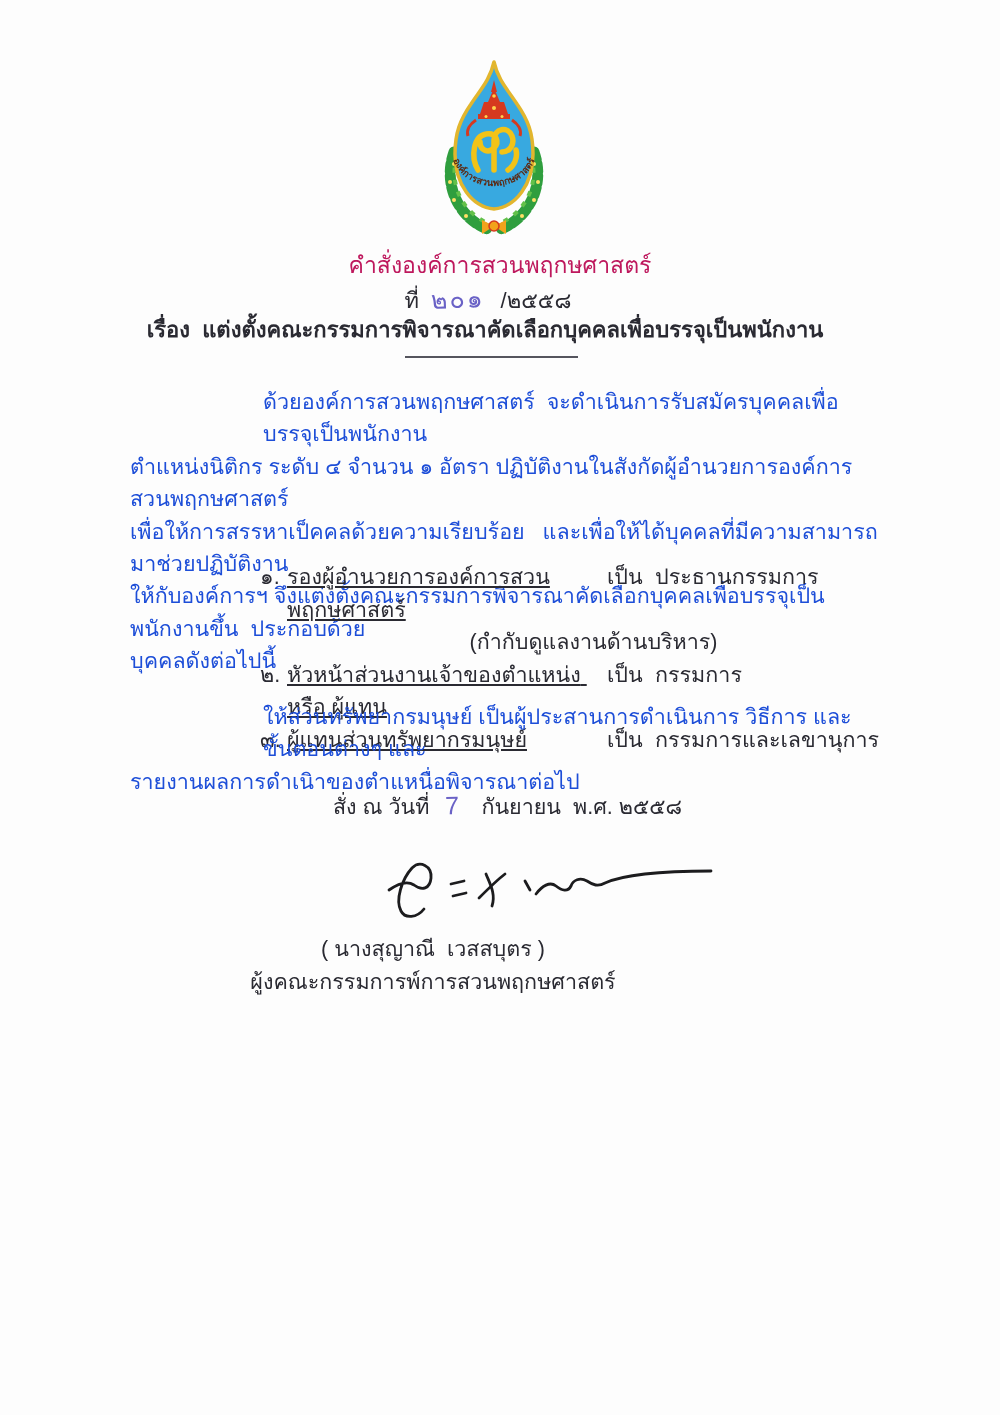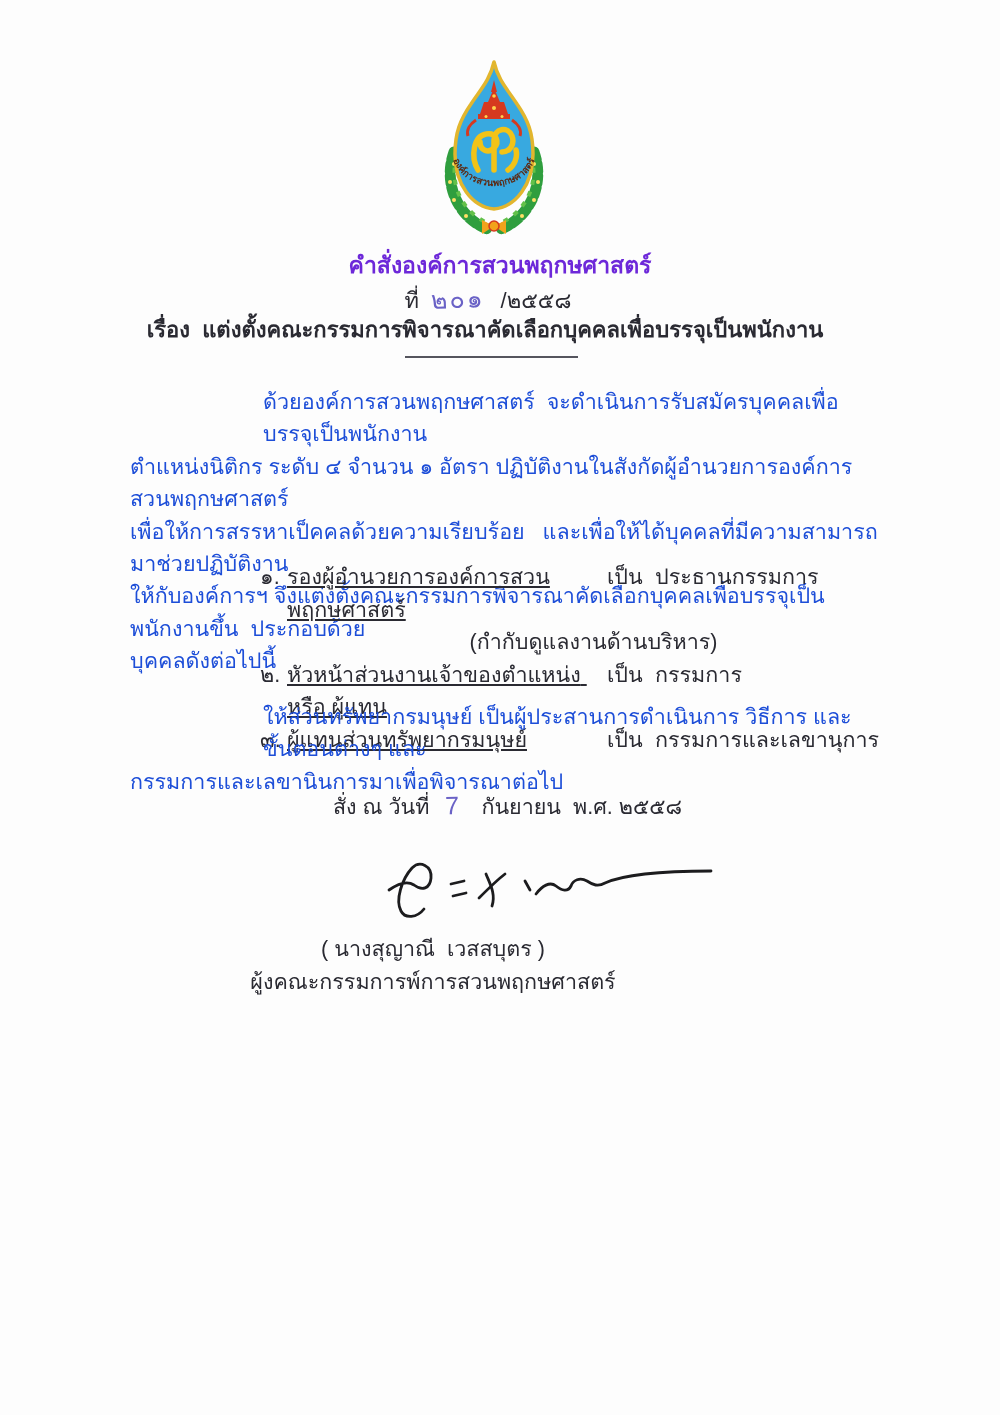--- a/index.html
+++ b/index.html
@@ -8,21 +8,21 @@
     width:1000px;height:1415px;
     background:#fdfdfd;
     font-family:"Liberation Sans",sans-serif;
     color:#2a2a32;
     overflow:hidden;
   }
   [data-bind]{white-space:pre-wrap;}
 
   
   .logo-wrap{position:absolute;left:424px;top:58px;width:140px;height:192px;}
-  .title-line{position:absolute;left:0;right:0;top:247px;text-align:center;font-size:23px;font-weight:bold;color:#6d28d9;}
+  .title-line{position:absolute;left:0;right:0;top:247px;text-align:center;font-size:23px;font-weight:normal;color:#be185d;}
   .docno-line{position:absolute;left:0;right:0;top:279px;text-align:center;font-size:22px;padding-right:24px;}
   .docno-line .hw{display:inline-block;margin:0 16px 0 12px;transform:rotate(-2deg);}
   .subject-line{position:absolute;left:0;right:0;top:312px;text-align:center;font-size:22px;font-weight:bold;padding-right:30px;}
   .divider{position:absolute;left:405px;top:356px;width:173px;border-top:2px solid #55555e;}
 
   .hw{color:#6a62c6;font-size:25px;letter-spacing:2px;}
 
   
   .para{position:absolute;left:130px;width:748px;font-size:21.5px;line-height:32.4px;color:#1d4ed8;}
   .para1{top:386px;}
@@ -133,21 +133,21 @@
     <div class="committee-row">
       <span class="c-no" data-bind="body.committee.2.no">๓.</span>
       <span class="c-name" data-bind="body.committee.2.name">ผู้แทนส่วนทรัพยากรมนุษย์</span>
       <span class="c-verb" data-bind="body.committee.2.verb">เป็น</span>
       <span class="c-role" data-bind="body.committee.2.role">กรรมการและเลขานุการ</span>
     </div>
   </div>
 
   <div class="para para2">
     <div class="line indent" data-bind="body.para2.0">ให้ส่วนทรัพยากรมนุษย์ เป็นผู้ประสานการดำเนินการ วิธีการ และขั้นตอนต่างๆ และ</div>
-    <div class="line" data-bind="body.para2.1">กรรมการและเลขานินการมาเพื่อพิจารณาต่อไป</div>
+    <div class="line" data-bind="body.para2.1">รายงานผลการดำเนิาของตำแหนื่อพิจารณาต่อไป</div>
   </div>
 
   <div class="date-line">
     <span data-bind="footer.date_prefix">สั่ง ณ วันที่</span><span class="hw" data-bind="footer.date_day_handwritten">7</span><span data-bind="footer.date_suffix">กันยายน  พ.ศ. ๒๕๕๘</span>
   </div>
 
   <div class="signature">
     <svg viewBox="0 0 335 88" width="335" height="88">
       <g fill="none" stroke="#1c1c1e" stroke-width="2.8" stroke-linecap="round" stroke-linejoin="round">
         <path d="M6,42 C16,35 25,33 31,37 C39,43 47,41 48,30 C49,18 37,12 29,20 C19,31 12,52 18,63 C22,71 34,70 41,61"></path>

